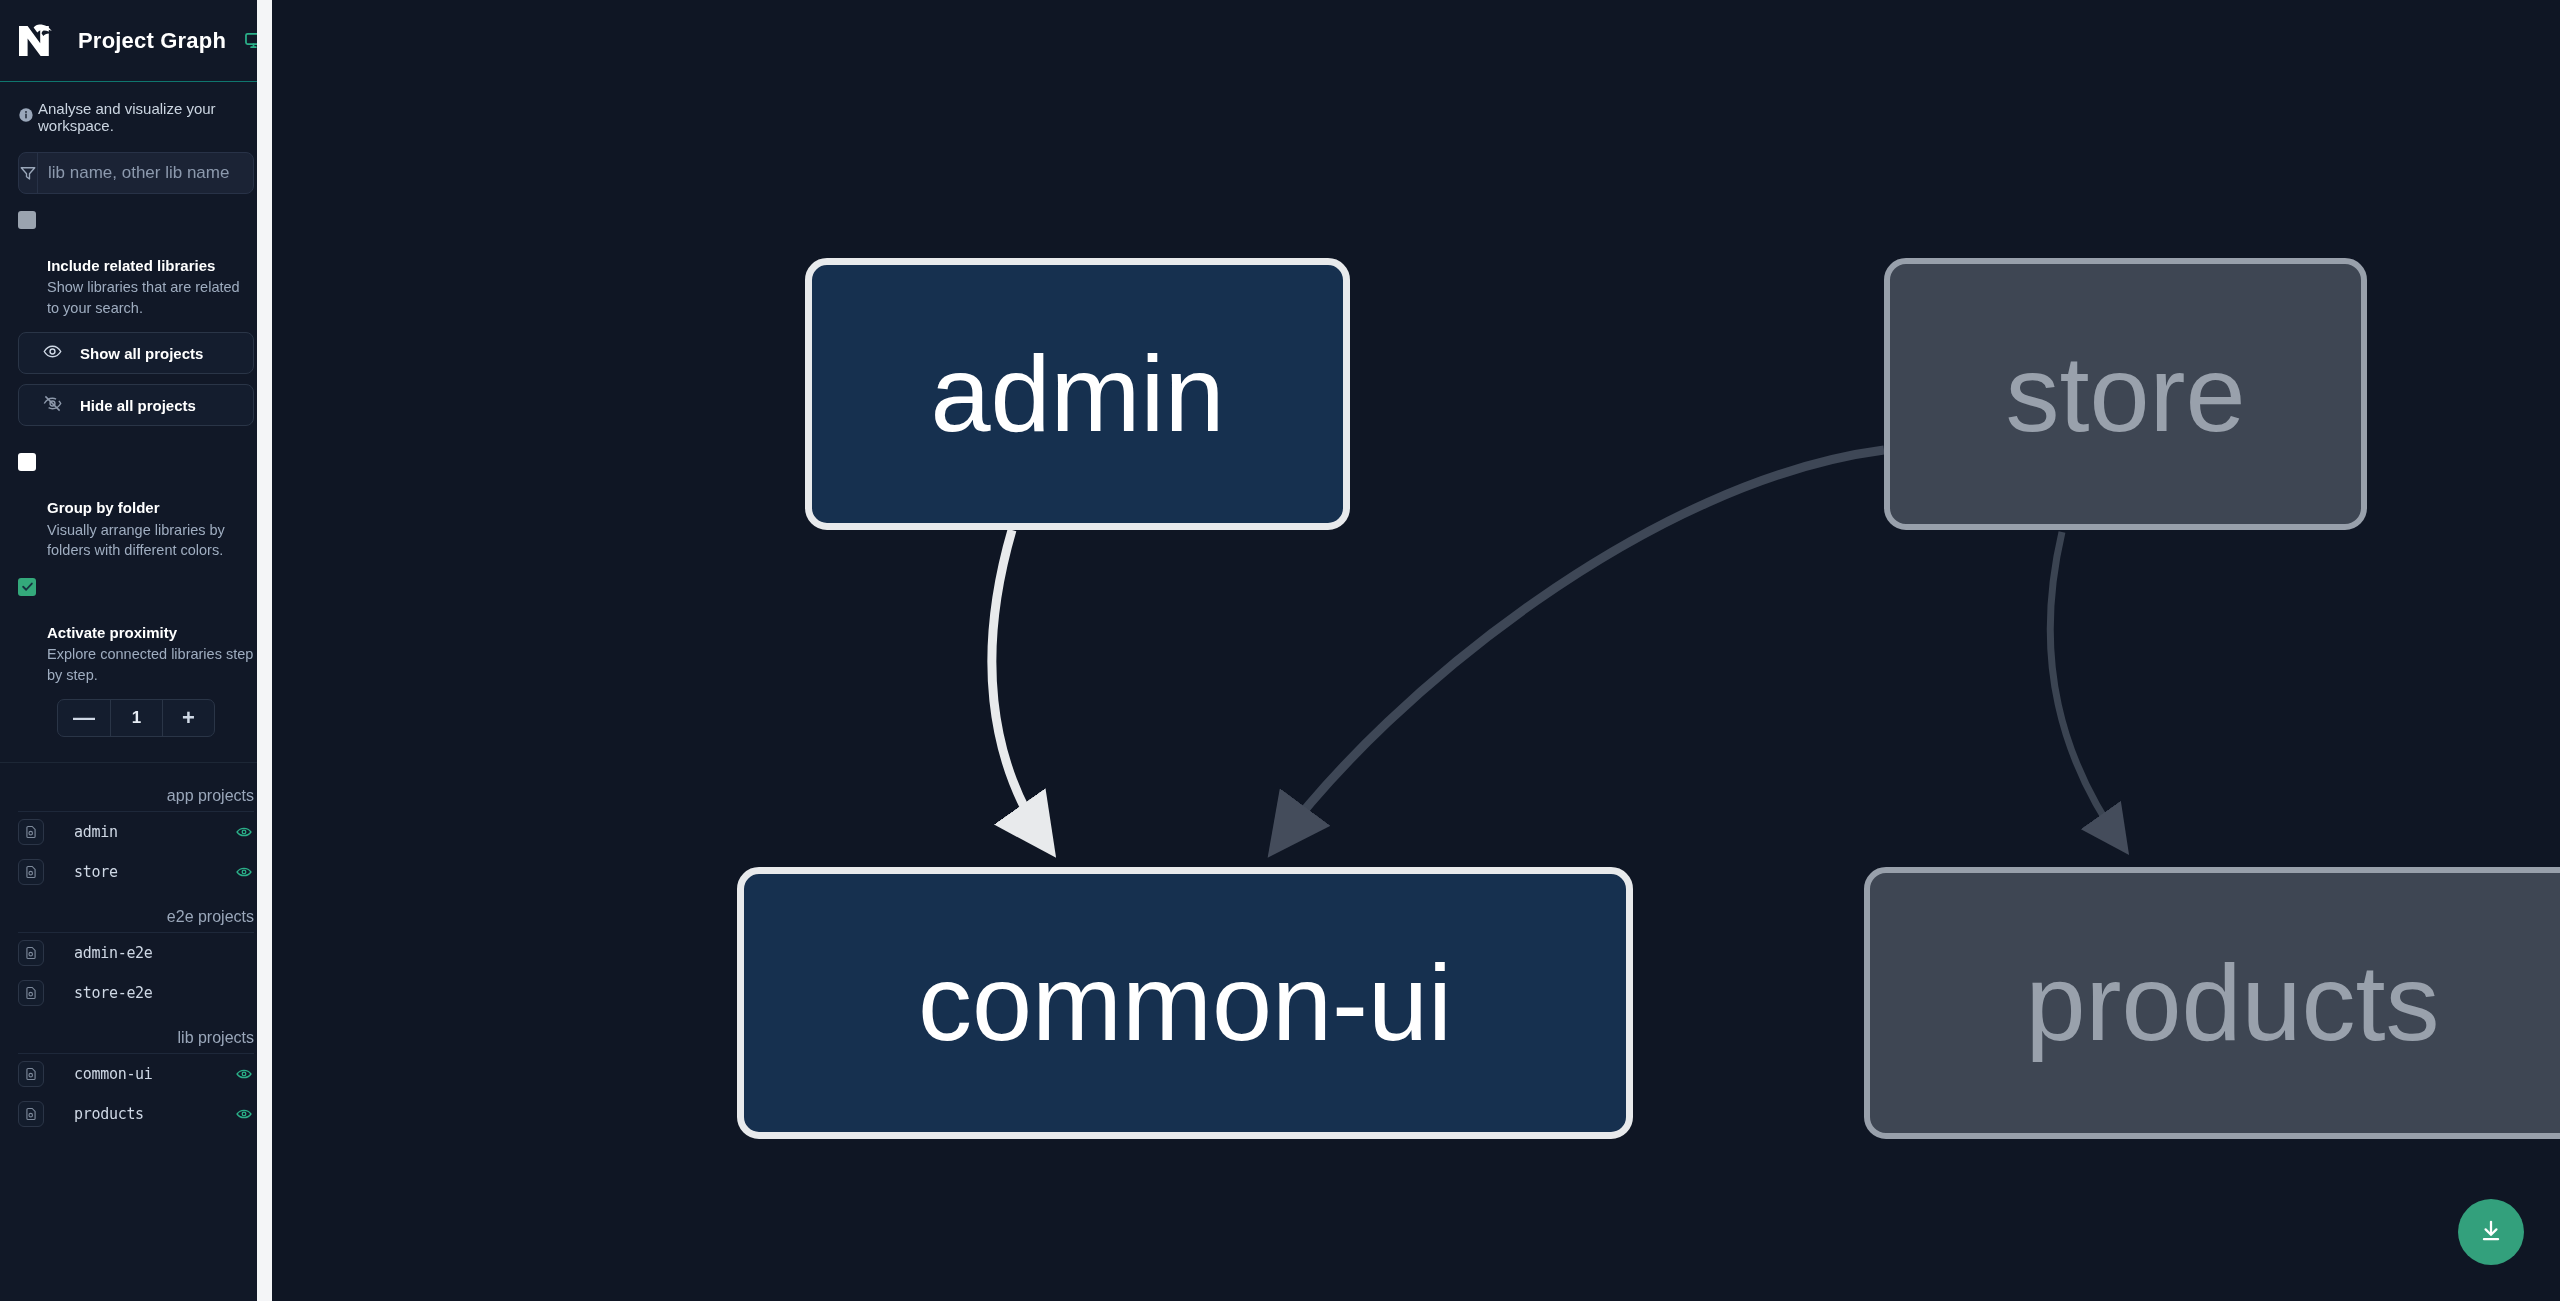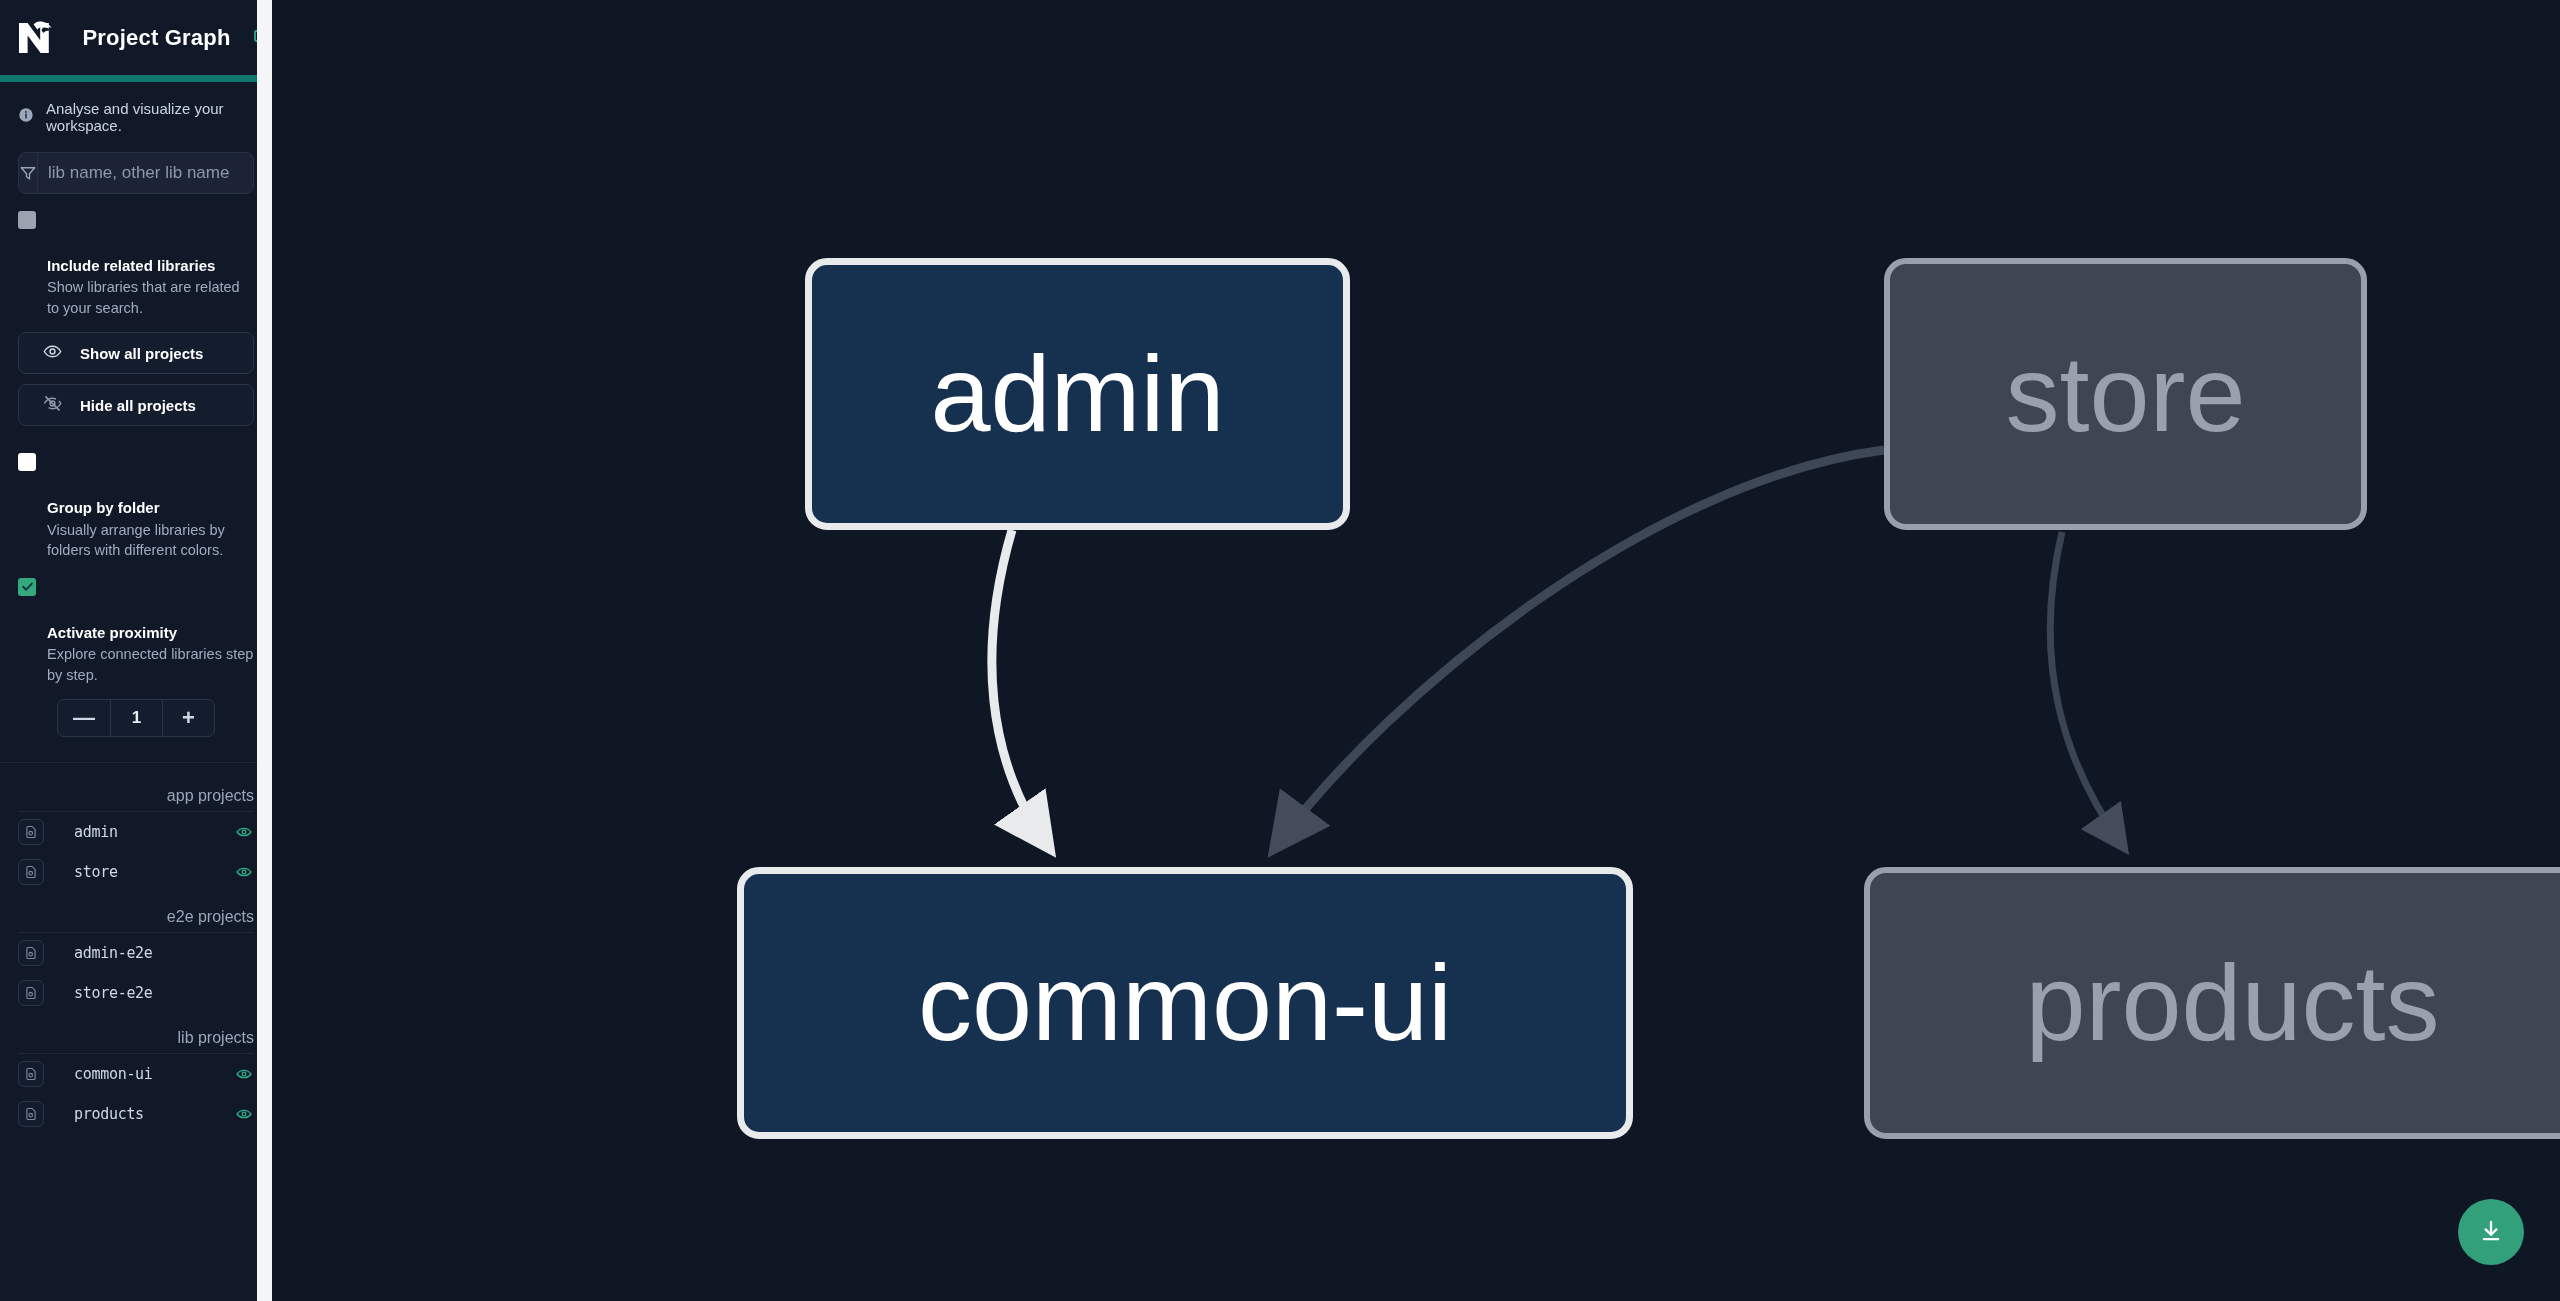--- a/index.html
+++ b/index.html
@@ -16,32 +16,31 @@
     position: relative;
     width: 272px; height: 1301px;
     background: #111827;
     flex: 0 0 272px;
     display: flex; flex-direction: column;
   }
   .sb-header {
     height: 82px; flex: 0 0 82px;
     display: flex; align-items: center;
     padding-left: 16px;
-    border-bottom: 7px solid #0f766e;
-    justify-content: space-between;
+    border-bottom: 1px solid #0f766e;
   }
   .nx-logo { width: 46px; height: 42px; flex: 0 0 46px; }
   .app-title {
     color: #ffffff; font-size: 22px; font-weight: 700;
     margin-left: 16px; letter-spacing: .2px; white-space: nowrap;
   }
   .monitor-icon { margin-left: 18px; display: flex; align-items: center; }
 
   .tagline-row {
-    display: flex; align-items: center; gap: 12px;
+    display: flex; align-items: center; gap: 4px;
     padding: 18px 18px 0 18px;
   }
   .tagline-row .txt { color: #cbd5e1; font-size: 15px; }
   .info-icon { flex: 0 0 16px; }
 
   .search-wrap { padding: 18px 18px 0 18px; }
   .search-box {
     display: flex; align-items: stretch;
     height: 42px;
     background: #1b2335;

